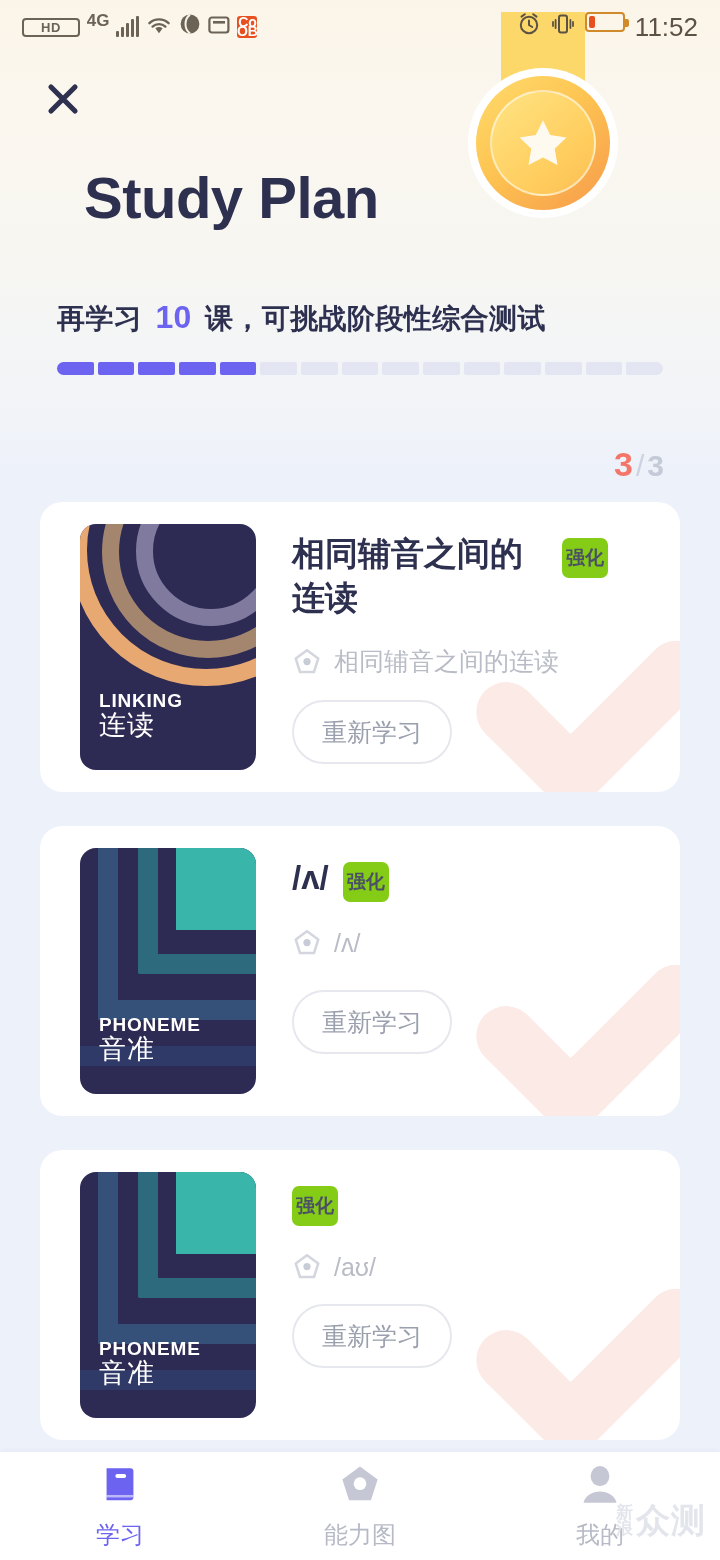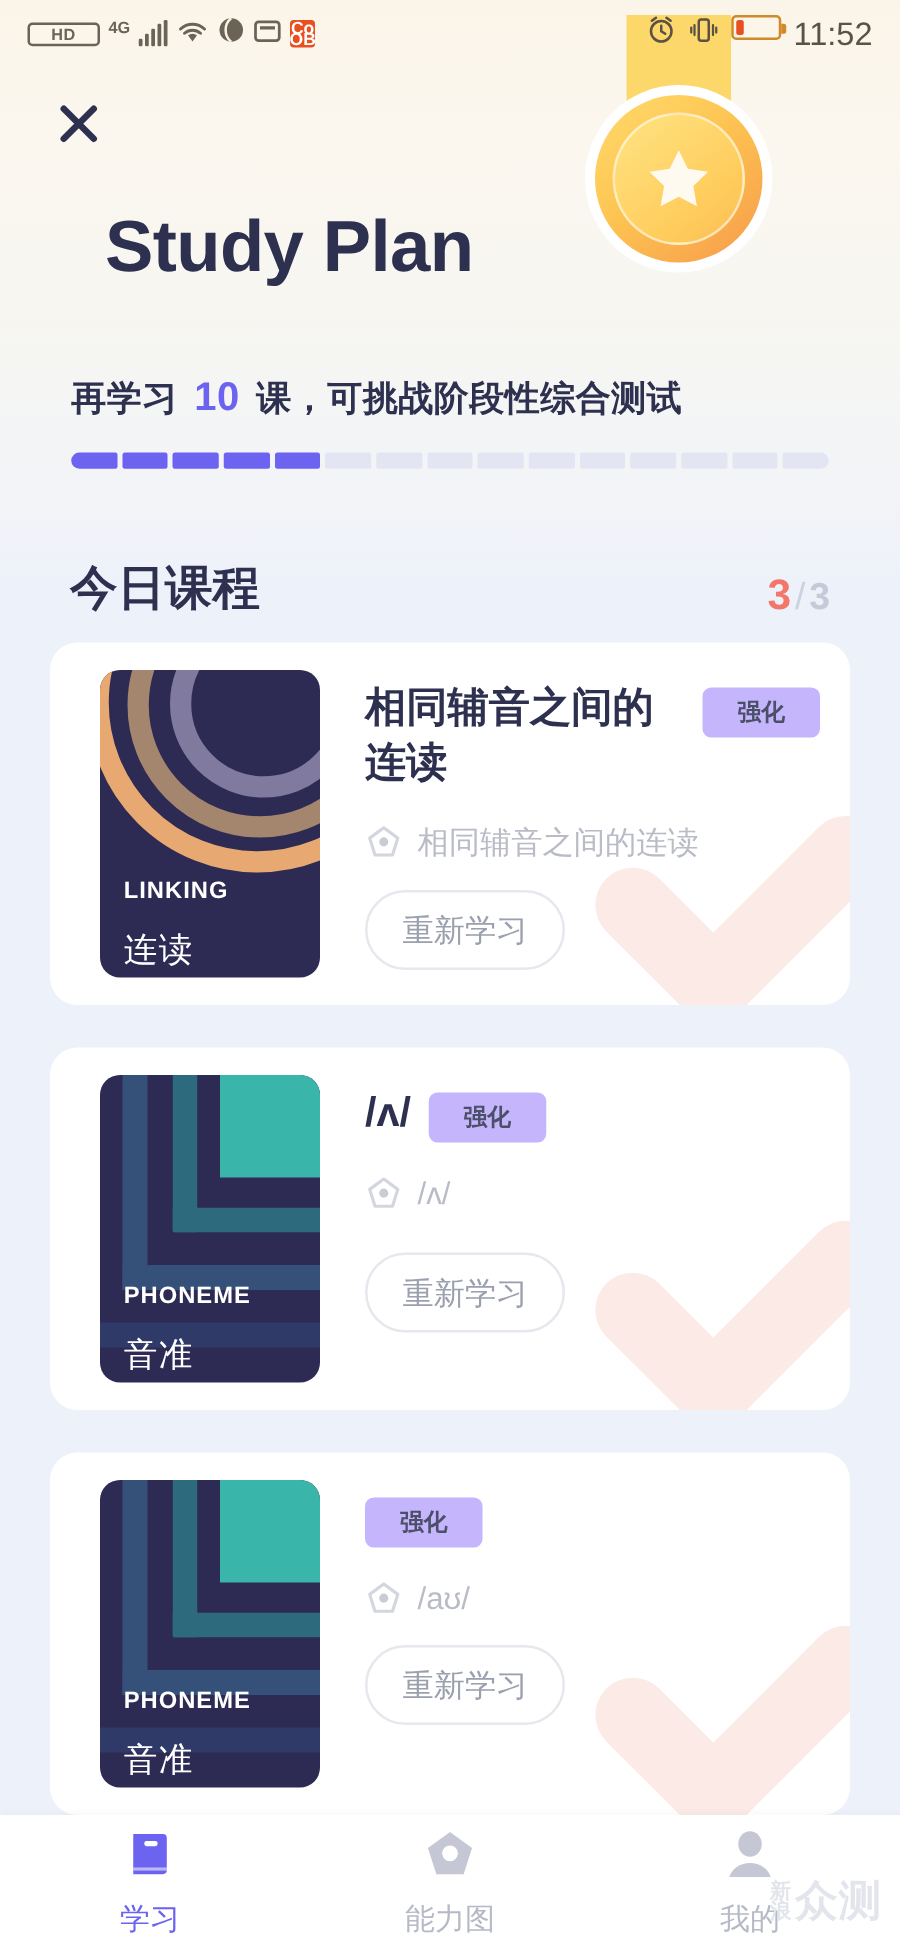--- a/index.html
+++ b/index.html
@@ -30,21 +30,21 @@
     font-size:23px;
     z-index:6;
   }
   .sb-left { display:flex; align-items:center; gap:7px; }
   .sb-right { margin-left:auto; display:flex; align-items:flex-start; gap:10px; }
   .hd-badge {
     border:2px solid #6c6357; border-radius:4px;
     font-size:13px; font-weight:bold; letter-spacing:.5px;
     padding:1px 17px; line-height:1; color:#6c6357;
   }
-  .g4 { font-size:13px; font-weight:bold; position:relative; top:-6px; color:#6c6357;}
+  .g4 { font-size:17px; font-weight:bold; position:relative; top:-6px; color:#6c6357;}
   .bars { display:flex; align-items:flex-end; gap:2px; height:20px; }
   .bars i { width:3px; background:#6c6357; display:block; border-radius:1px;}
   .bars i:nth-child(1){height:6px}.bars i:nth-child(2){height:10px}
   .bars i:nth-child(3){height:14px}.bars i:nth-child(4){height:18px}
   .bars i:nth-child(5){height:21px}
   .clock-txt { font-size:26px; color:#5b5244; letter-spacing:0; }
   .app-badge {
     background:#e8501f; color:#fff; width:20px; height:22px;
     border-radius:3px; font-size:14px; line-height:9px;
     display:flex; flex-direction:column; align-items:center; justify-content:center;
@@ -132,21 +132,21 @@
   .thumb {
     width:176px; height:246px; border-radius:16px;
     background:#2d2a54; position:relative; overflow:hidden;
     flex:none; z-index:2;
   }
   .thumb-label{
     position:absolute; left:19px; bottom:58px;
     color:#fff; font-size:19px; font-weight:bold; letter-spacing:.8px;
   }
   .thumb-cn{
-    position:absolute; left:19px; bottom:4px;
+    position:absolute; left:19px; bottom:27px;
     color:#fff; font-size:27px; letter-spacing:1px;
   }
   
   .arc{ position:absolute; border-radius:50%; border-style:solid; }
   .arc.a1{ width:150px;height:150px; right:-30px; top:-48px; border-width:17px; border-color:#7f7a9e;}
   .arc.a2{ width:212px;height:212px; right:-58px; top:-78px; border-width:17px; border-color:#a4866f;}
   .arc.a3{ width:272px;height:272px; right:-86px; top:-110px; border-width:17px; border-color:#e8a871;}
   
   .br{ position:absolute; }
   .br.b1{ right:0; top:0; width:80px; height:82px; background:#3ab5a9;}
@@ -154,22 +154,22 @@
   .br.b3{ right:0; top:0; width:158px; height:172px; border-left:20px solid #35517a; border-bottom:20px solid #35517a;}
   .br.b4{ right:0; top:0; width:198px; height:218px; border-left:20px solid #2f3a68; border-bottom:20px solid #2f3a68;}
 
   .card-body { position:relative; z-index:2; padding-left:36px; padding-top:8px; flex:1;}
   .title-row{ display:flex; align-items:flex-start; flex-wrap:wrap; gap:14px; }
   .card-title{
     font-size:33px; font-weight:bold; color:#2e3050;
     line-height:1.32; max-width:256px;
   }
   .tag{
-    background:#c4b5fd; color:#4b4f68; border-radius:7px;
-    font-size:19px; padding:7px 28px; font-weight:bold;
+    background:#84cc16; color:#4b4f68; border-radius:7px;
+    font-size:19px; padding:7px 4px; font-weight:bold;
     margin-top:6px; white-space:nowrap;
   }
   .sub-row{ display:flex; align-items:center; gap:12px; margin-top:26px;}
   .sub-text{ font-size:25px; color:#b9bcc6;}
   .relearn{
     margin-top:32px; display:inline-flex; align-items:center; justify-content:center;
     border:2px solid #e6e8ee; border-radius:32px;
     height:64px; width:160px; font-size:25px; color:#9ba0ae;
     background:#fff; cursor:pointer;
   }
@@ -293,21 +293,20 @@
         <div class="seg"></div>
         <div class="seg"></div>
         <div class="seg"></div>
         <div class="seg"></div>
         <div class="seg"></div>
         <div class="seg"></div>
       </div>
   </div>
 
   <div id="section-head">
-    <div id="section-title">今日课程</div>
     <div id="section-count">
       <span class="done">3</span><span class="sep">/</span><span>3</span>
     </div>
   </div>
 
   <div id="cards">
       <div class="card tall-title">
         <svg class="check-wm" viewBox="0 0 100 100">
           <path d="M14 40 L42 68 L88 22" stroke="#fbeae6" stroke-width="26" fill="none" stroke-linecap="round" stroke-linejoin="round"></path>
         </svg>

